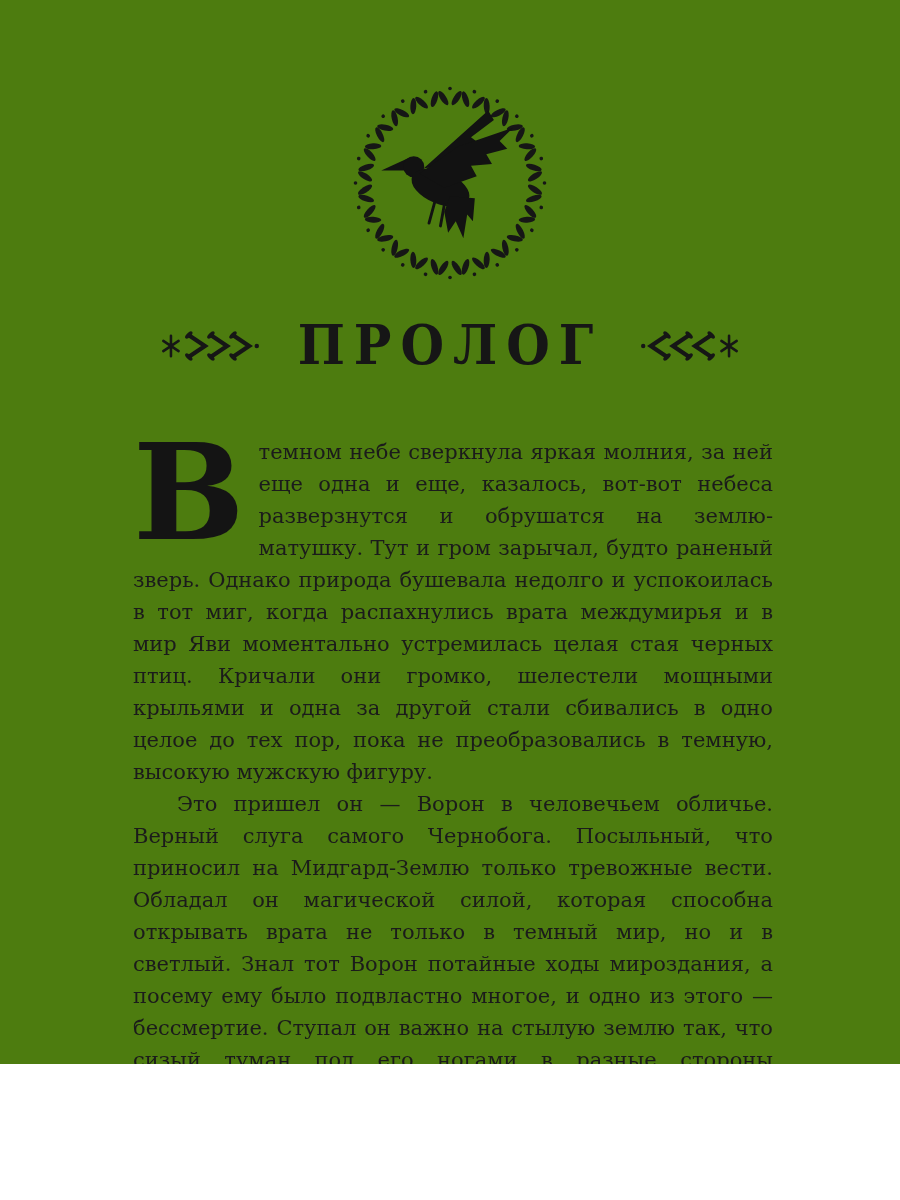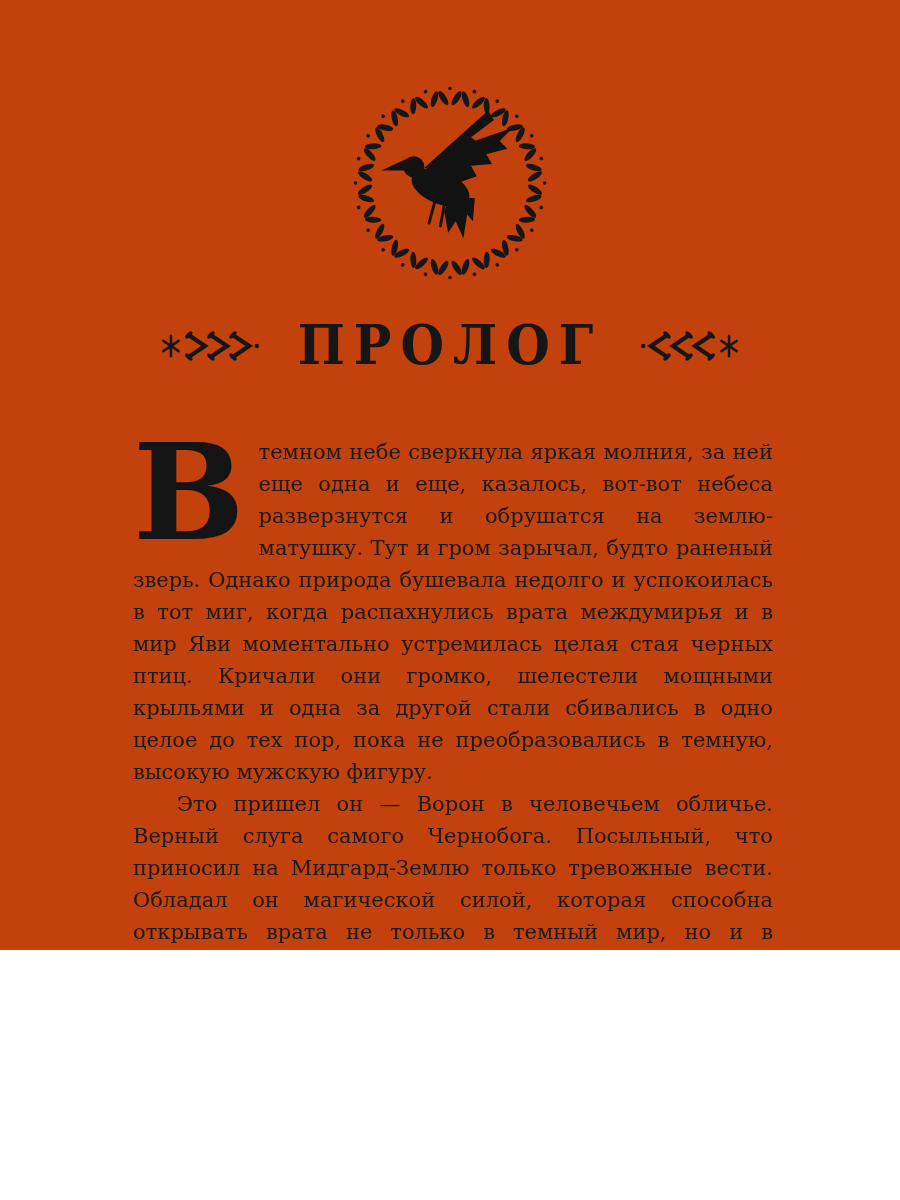--- a/index.html
+++ b/index.html
@@ -3,22 +3,22 @@
 <meta charset="utf-8">
 <style>
   html, body {
     margin: 0;
     padding: 0;
     background: #ffffff;
   }
   .page {
     position: relative;
     width: 900px;
-    height: 950px;
-    background: #c2410c;
+    height: 1064px;
+    background: #4d7c0f;
     color: #1a1a1a;
     overflow: hidden;
     font-family: "DejaVu Serif", serif;
   }
 
   
   .emblem {
     position: absolute;
     top: 78px;
     left: 50%;

